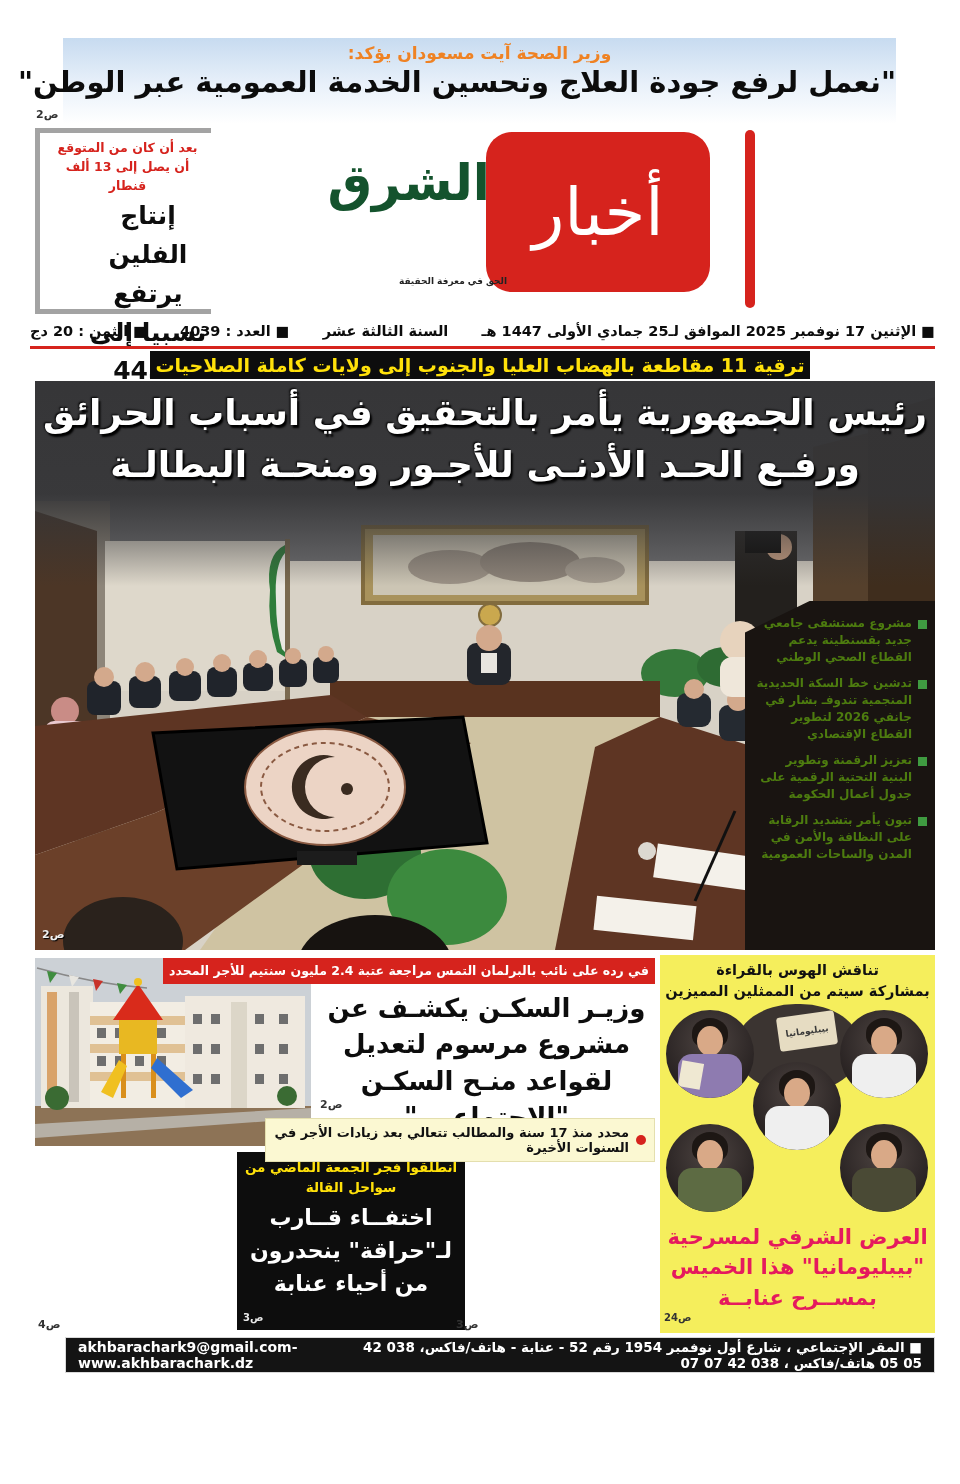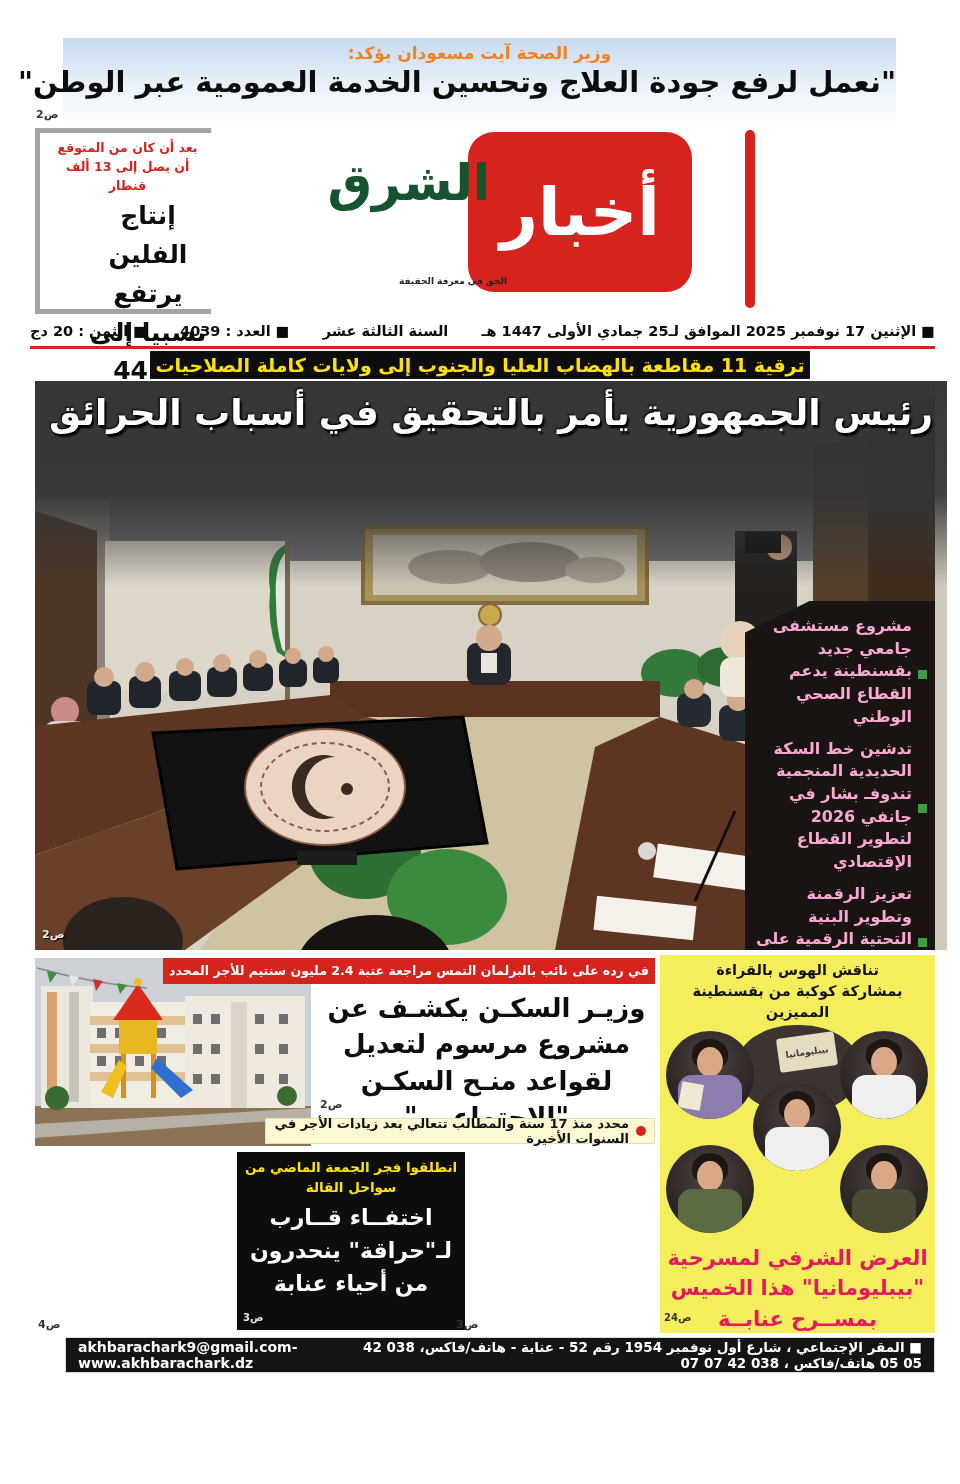--- a/index.html
+++ b/index.html
@@ -18,65 +18,65 @@
   
   .left-ear{left:35px;top:128px;width:176px;height:186px;border-right:none;
     border-left:5px solid #a3a3a3;border-top:5px solid #a3a3a3;border-bottom:5px solid #a3a3a3;
     padding:6px 4px 0 8px;box-sizing:border-box;text-align:center;}
   .ear-kicker{font-size:12.5px;font-weight:700;color:var(--accent-red,#d6231d);line-height:1.5;}
   .left-ear .ear-headline{font-size:25px;margin-left:41px;}
   .ear-headline{font-weight:800;color:#0d0d0d;line-height:1.55;margin-top:2px;}
   .left-ear .pref{display:block;text-align:left;margin-top:2px;}
 
   .masthead{left:378px;top:128px;width:332px;height:182px;}
-  .mast-red{position:absolute;left:90px;top:4px;width:224px;height:160px;background:var(--accent-red,#d6231d);
+  .mast-red{position:absolute;left:108px;top:4px;width:224px;height:160px;background:var(--accent-red,#d6231d);
     border-radius:26px;display:flex;align-items:center;justify-content:center;color:#fff;
-    font-size:66px;font-weight:700;}
+    font-size:66px;font-weight:400;}
   .mast-black{position:absolute;left:0;top:28px;width:112px;font-size:50px;font-weight:800;color:#14532d;
     text-align:center;line-height:1.1;}
   .mast-tagline{position:absolute;left:0;top:148px;width:150px;font-size:9px;font-weight:700;
     letter-spacing:2px;color:#222;text-align:center;}
 
   .red-bar{left:745px;top:130px;width:10px;height:178px;background:var(--accent-red,#d6231d);border-radius:6px;}
   .right-ear{left:760px;top:128px;width:176px;height:186px;border:2px solid #bbb;border-right:3px solid #bbb;
     padding:4px 4px 2px 4px;box-sizing:border-box;text-align:center;}
   .right-ear .ear-kicker{font-size:12px;line-height:1.45;}
   .right-ear .ear-headline{font-size:15.5px;line-height:1.55;}
   .right-ear .pref{display:block;text-align:right;margin-top:1px;}
 
   
   .dateline{left:30px;top:318px;width:905px;height:26px;display:flex;justify-content:space-between;
     align-items:center;font-size:14.5px;font-weight:700;color:#0c0c0c;}
   .red-rule{left:30px;top:346px;width:905px;height:3px;background:var(--accent-red,#d6231d);}
   .black-banner{left:150px;top:351px;width:660px;height:28px;background:#0d0d0d;color:var(--banner-yellow,#ffe10a);
     font-size:19px;font-weight:800;text-align:center;line-height:28px;}
 
   
-  .lead{left:35px;top:381px;width:900px;height:569px;overflow:hidden;background:#cfc9bd;padding-left:12px;}
+  .lead{left:35px;top:381px;width:900px;height:569px;overflow:hidden;background:#cfc9bd;}
   .lead svg{position:absolute;left:0;top:0;}
   .lead-shade{position:absolute;left:0;top:0;width:100%;height:205px;
     background:linear-gradient(180deg,rgba(52,52,54,.97) 0%,rgba(52,52,54,.92) 55%,rgba(52,52,54,0) 100%);}
   .lead-headline{position:absolute;left:0;top:6px;width:100%;text-align:center;color:#fff;font-weight:800;
     font-size:36px;line-height:1.45;text-shadow:2px 3px 2px #000,-1px -1px 2px #000;}
   .lead-panel{position:absolute;left:710px;top:220px;width:190px;height:349px;background:#191411;
     clip-path:polygon(0 9%,34% 0,100% 0,100% 100%,0 100%);padding:14px 8px 4px 6px;box-sizing:border-box;}
   .lead-panel ul{list-style:none;margin:0;padding:0;}
-  .lead-panel li{display:flex;align-items:center;color:#f9a8d4;font-size:16px;font-weight:700;
+  .lead-panel li{display:flex;align-items:flex-start;color:#4d7c0f;font-size:12px;font-weight:700;
     line-height:1.42;margin-bottom:9px;}
   .gbullet{flex:0 0 9px;width:9px;height:9px;background:var(--bullet-green,#3f9b41);margin-left:6px;margin-top:5px;}
   .pref-lead{left:42px;top:928px;color:#f0f0f0;text-shadow:1px 1px 1px #000;}
 
   
   .housing-photo{left:35px;top:958px;width:276px;height:188px;overflow:hidden;}
   .housing-strip{left:163px;top:958px;width:492px;height:26px;background:var(--accent-red,#d6231d);color:#fff;
     font-size:12.5px;font-weight:700;text-align:center;line-height:26px;z-index:4;}
   .housing-headline{left:318px;top:990px;width:337px;font-size:26px;font-weight:800;color:#0d0d0d;
     text-align:center;line-height:1.4;}
   .pref-housing{left:320px;top:1098px;}
-  .housing-note{left:265px;top:1118px;width:390px;height:26px;background:#fbf8d2;border:1px solid #e4dfae;
+  .housing-note{left:265px;top:1118px;width:390px;height:44px;background:#fbf8d2;border:1px solid #e4dfae;
     box-sizing:border-box;display:flex;align-items:center;padding:0 8px;font-size:13px;font-weight:700;
     color:#111;z-index:4;}
   .rdot{width:10px;height:10px;border-radius:50%;background:var(--accent-red,#d6231d);margin-left:7px;flex:0 0 10px;}
 
   
   .theatre{left:660px;top:955px;width:275px;height:378px;background:var(--theatre-bg,#f5ee5c);box-sizing:border-box;
     padding-top:5px;}
   .theatre-kicker{text-align:center;font-size:14.5px;font-weight:800;color:#111;line-height:1.45;}
   .collage{position:relative;width:100%;height:212px;margin-top:2px;}
   .blob{position:absolute;left:76px;top:0;width:124px;height:88px;background:#3b3431;border-radius:48%;}
@@ -253,20 +253,21 @@
       <line x1="820" y1="470" x2="790" y2="560" stroke="#111" stroke-width="3"></line>
       <circle cx="612" cy="470" r="9" fill="#dcd8d0"></circle>
         <circle cx="730" cy="498" r="10" fill="#dcd8d0"></circle>
 
       <ellipse cx="340" cy="586" rx="78" ry="52" fill="#171310"></ellipse>
       <ellipse cx="88" cy="560" rx="60" ry="44" fill="#2a221c"></ellipse>
     </svg>
     <div class="lead-shade"></div>
     <div class="lead-headline">
       <div>رئيس الجمهورية يأمر بالتحقيق في أسباب الحرائق</div>
+      <div>ورفـع الحـد الأدنـى للأجـور ومنحـة البطالـة</div>
     </div>
     <div class="lead-panel">
       <ul>
 
           <li>
             <span class="gbullet"></span>
             <span>مشروع مستشفى جامعي جديد بقسنطينة يدعم القطاع الصحي الوطني</span>
           </li>
 
           <li>
@@ -349,21 +350,21 @@
   <div class="abs housing-headline">وزيـر السكـن يكشـف عن مشروع مرسوم لتعديل لقواعد منـح السكـن "الاجتماعـي"</div>
   <div class="abs pref pref-housing">ص2</div>
   <div class="abs housing-note">
     <span class="rdot"></span>
     <span>محدد منذ 17 سنة والمطالب تتعالي بعد زيادات الأجر في السنوات الأخيرة</span>
   </div>
 
   <div class="abs theatre">
     <div class="theatre-kicker">
       <div>تناقش الهوس بالقراءة</div>
-      <div>بمشاركة كوكبة من بقسنطينة المميزين</div>
+      <div>بمشاركة سيتم من الممثلين المميزين</div>
     </div>
     <div class="collage">
       <div class="blob"></div>
       <div class="poster-label">بيبليومانيا</div>
       <div class="circ c1">
         <div class="hair"></div>
           <div class="face"></div>
         <div class="torso t-purple"></div>
           <div class="bookpg"></div>
       </div>

